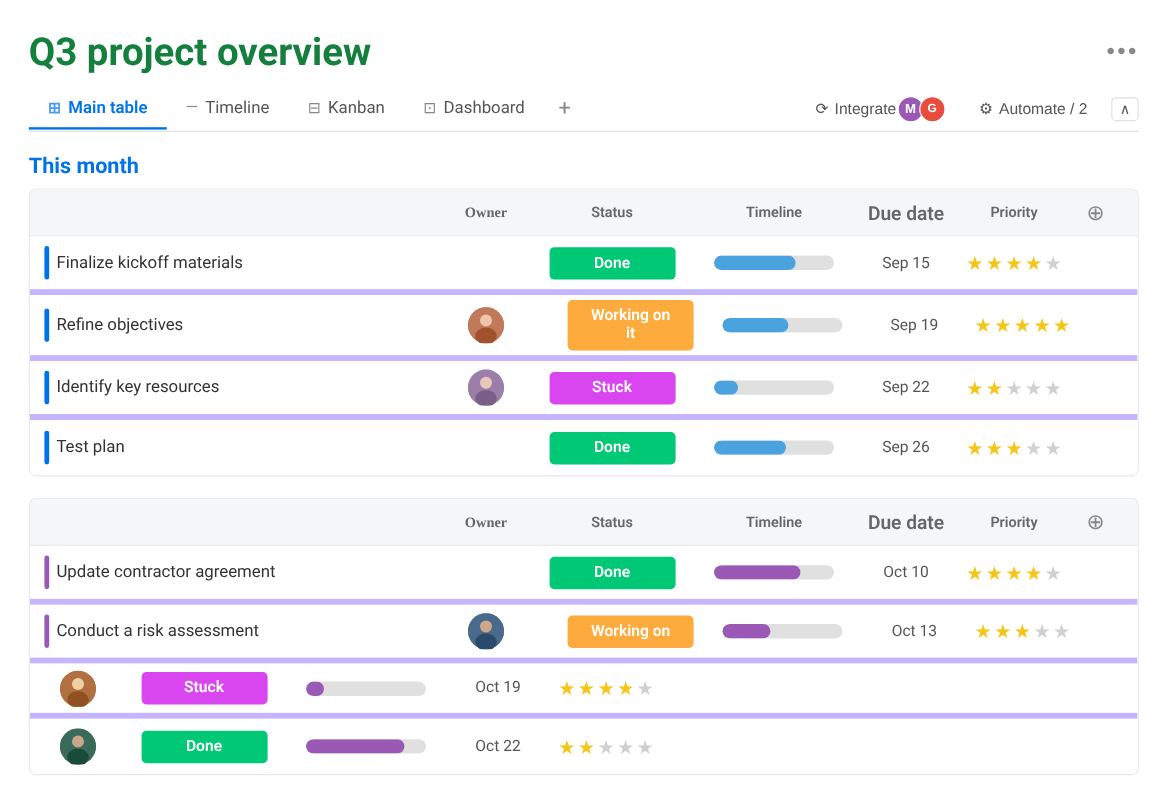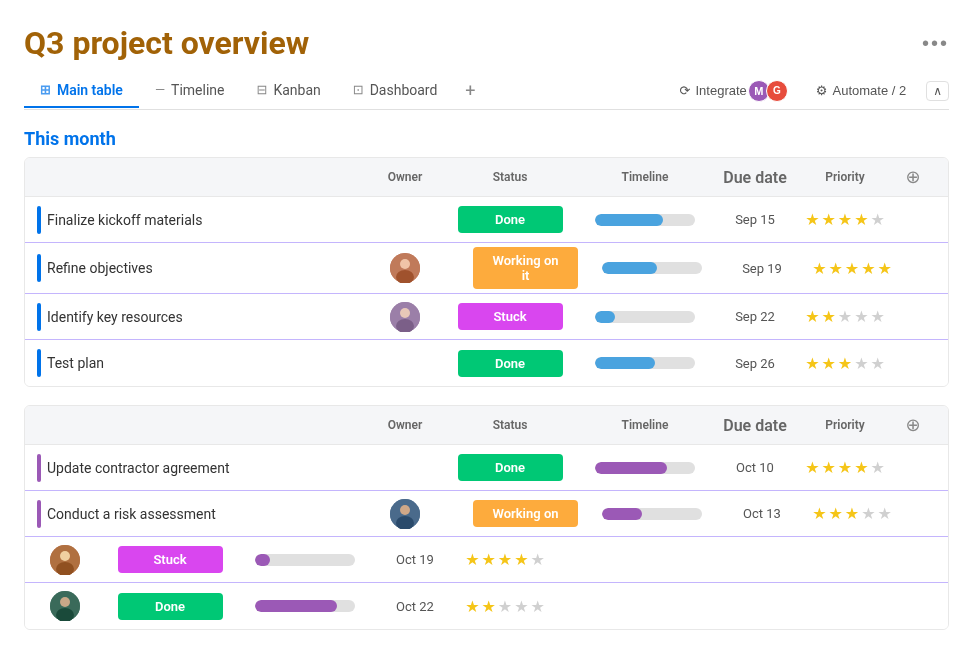--- a/index.html
+++ b/index.html
@@ -16,21 +16,21 @@
     }
     .header-row {
       display: flex;
       align-items: center;
       justify-content: space-between;
       margin-bottom: 10px;
     }
     .page-title {
       font-size: 32px;
       font-weight: 700;
-      color: #a16207;
+      color: #15803d;
     }
     .more-btn {
       background: none;
       border: none;
       cursor: pointer;
       font-size: 20px;
       color: #888;
       letter-spacing: 2px;
     }
     .tabs-bar {
@@ -136,30 +136,30 @@
       margin-top: 8px;
     }
     .col-headers {
       display: flex;
       align-items: center;
       background: #f5f6f8;
       border-bottom: 1px solid #e8e8e8;
       padding: 0;
     }
     .col-task { flex: 0 0 340px; padding: 8px 12px; font-size: 12px; font-weight: 600; color: #666; }
-    .col-owner { flex: 0 0 80px; padding: 8px 4px; font-size: 12px; font-weight: 600; color: #666; text-align: center; }
+    .col-owner { flex: 0 0 80px; padding: 8px 4px; font-size: 12px; font-weight: 600; color: #666; text-align: center; font-family: Liberation Serif, serif; }
     .col-status { flex: 0 0 130px; padding: 8px 4px; font-size: 12px; font-weight: 600; color: #666; text-align: center; }
     .col-timeline { flex: 0 0 140px; padding: 8px 4px; font-size: 12px; font-weight: 600; color: #666; text-align: center; }
     .col-duedate { flex: 0 0 80px; padding: 8px 4px; font-size: 16px; font-weight: 600; color: #666; text-align: center; }
     .col-priority { flex: 0 0 100px; padding: 8px 4px; font-size: 12px; font-weight: 600; color: #666; text-align: center; }
     .col-add { flex: 0 0 36px; padding: 8px 4px; text-align: center; }
     .table-row {
       display: flex;
       align-items: center;
-      border-bottom: 1px solid #c4b5fd;
+      border-bottom: 5px solid #c4b5fd;
       background: #fff;
       min-height: 46px;
     }
     .table-row:last-child { border-bottom: none; }
     .row-task {
       flex: 0 0 340px;
       padding: 8px 12px;
       font-size: 14px;
       color: #333;
       display: flex;

